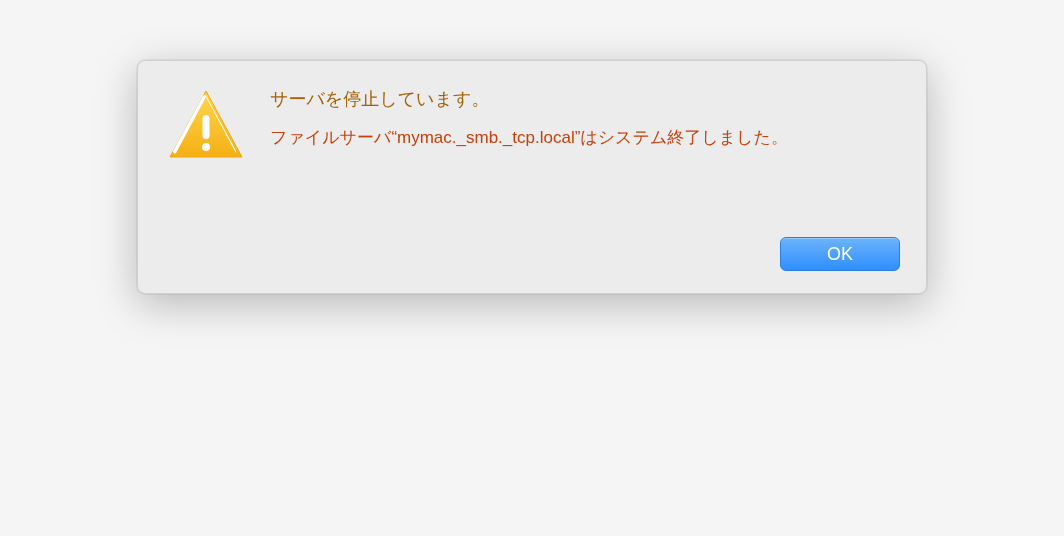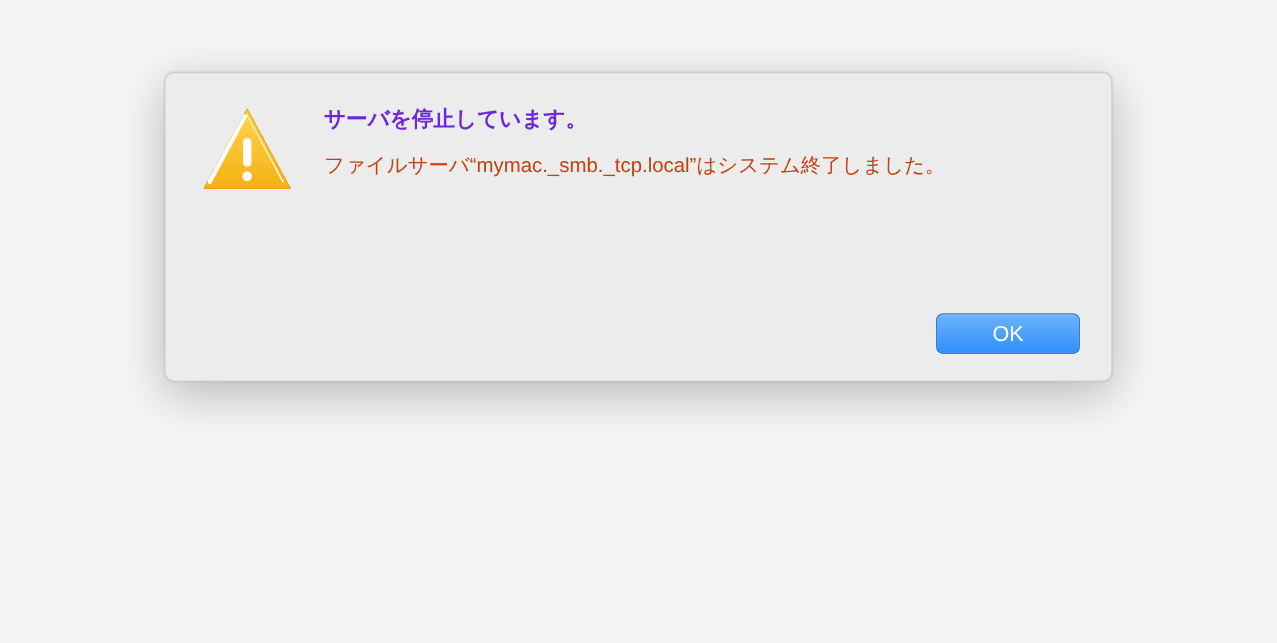--- a/index.html
+++ b/index.html
@@ -38,33 +38,33 @@
       display: flex;
       align-items: center;
       justify-content: center;
     }
     .content {
       flex: 1;
       padding-top: 2px;
     }
     .title {
       font-size: 18px;
-      font-weight: 700;
-      color: #6d28d9;
+      font-weight: 400;
+      color: #a16207;
       margin-bottom: 14px;
     }
     .message {
       font-size: 17px;
       color: #c2410c;
       line-height: 1.5;
     }
     .button-row {
       display: flex;
       justify-content: flex-end;
-      margin-top: 92px;
+      margin-top: 68px;
     }
     .ok-button {
       min-width: 120px;
       height: 34px;
       background: linear-gradient(to bottom, #6cb3fa, #2f8fff);
       border: 1px solid #2a7de0;
       border-radius: 6px;
       color: #fff;
       font-size: 18px;
       font-weight: 400;

